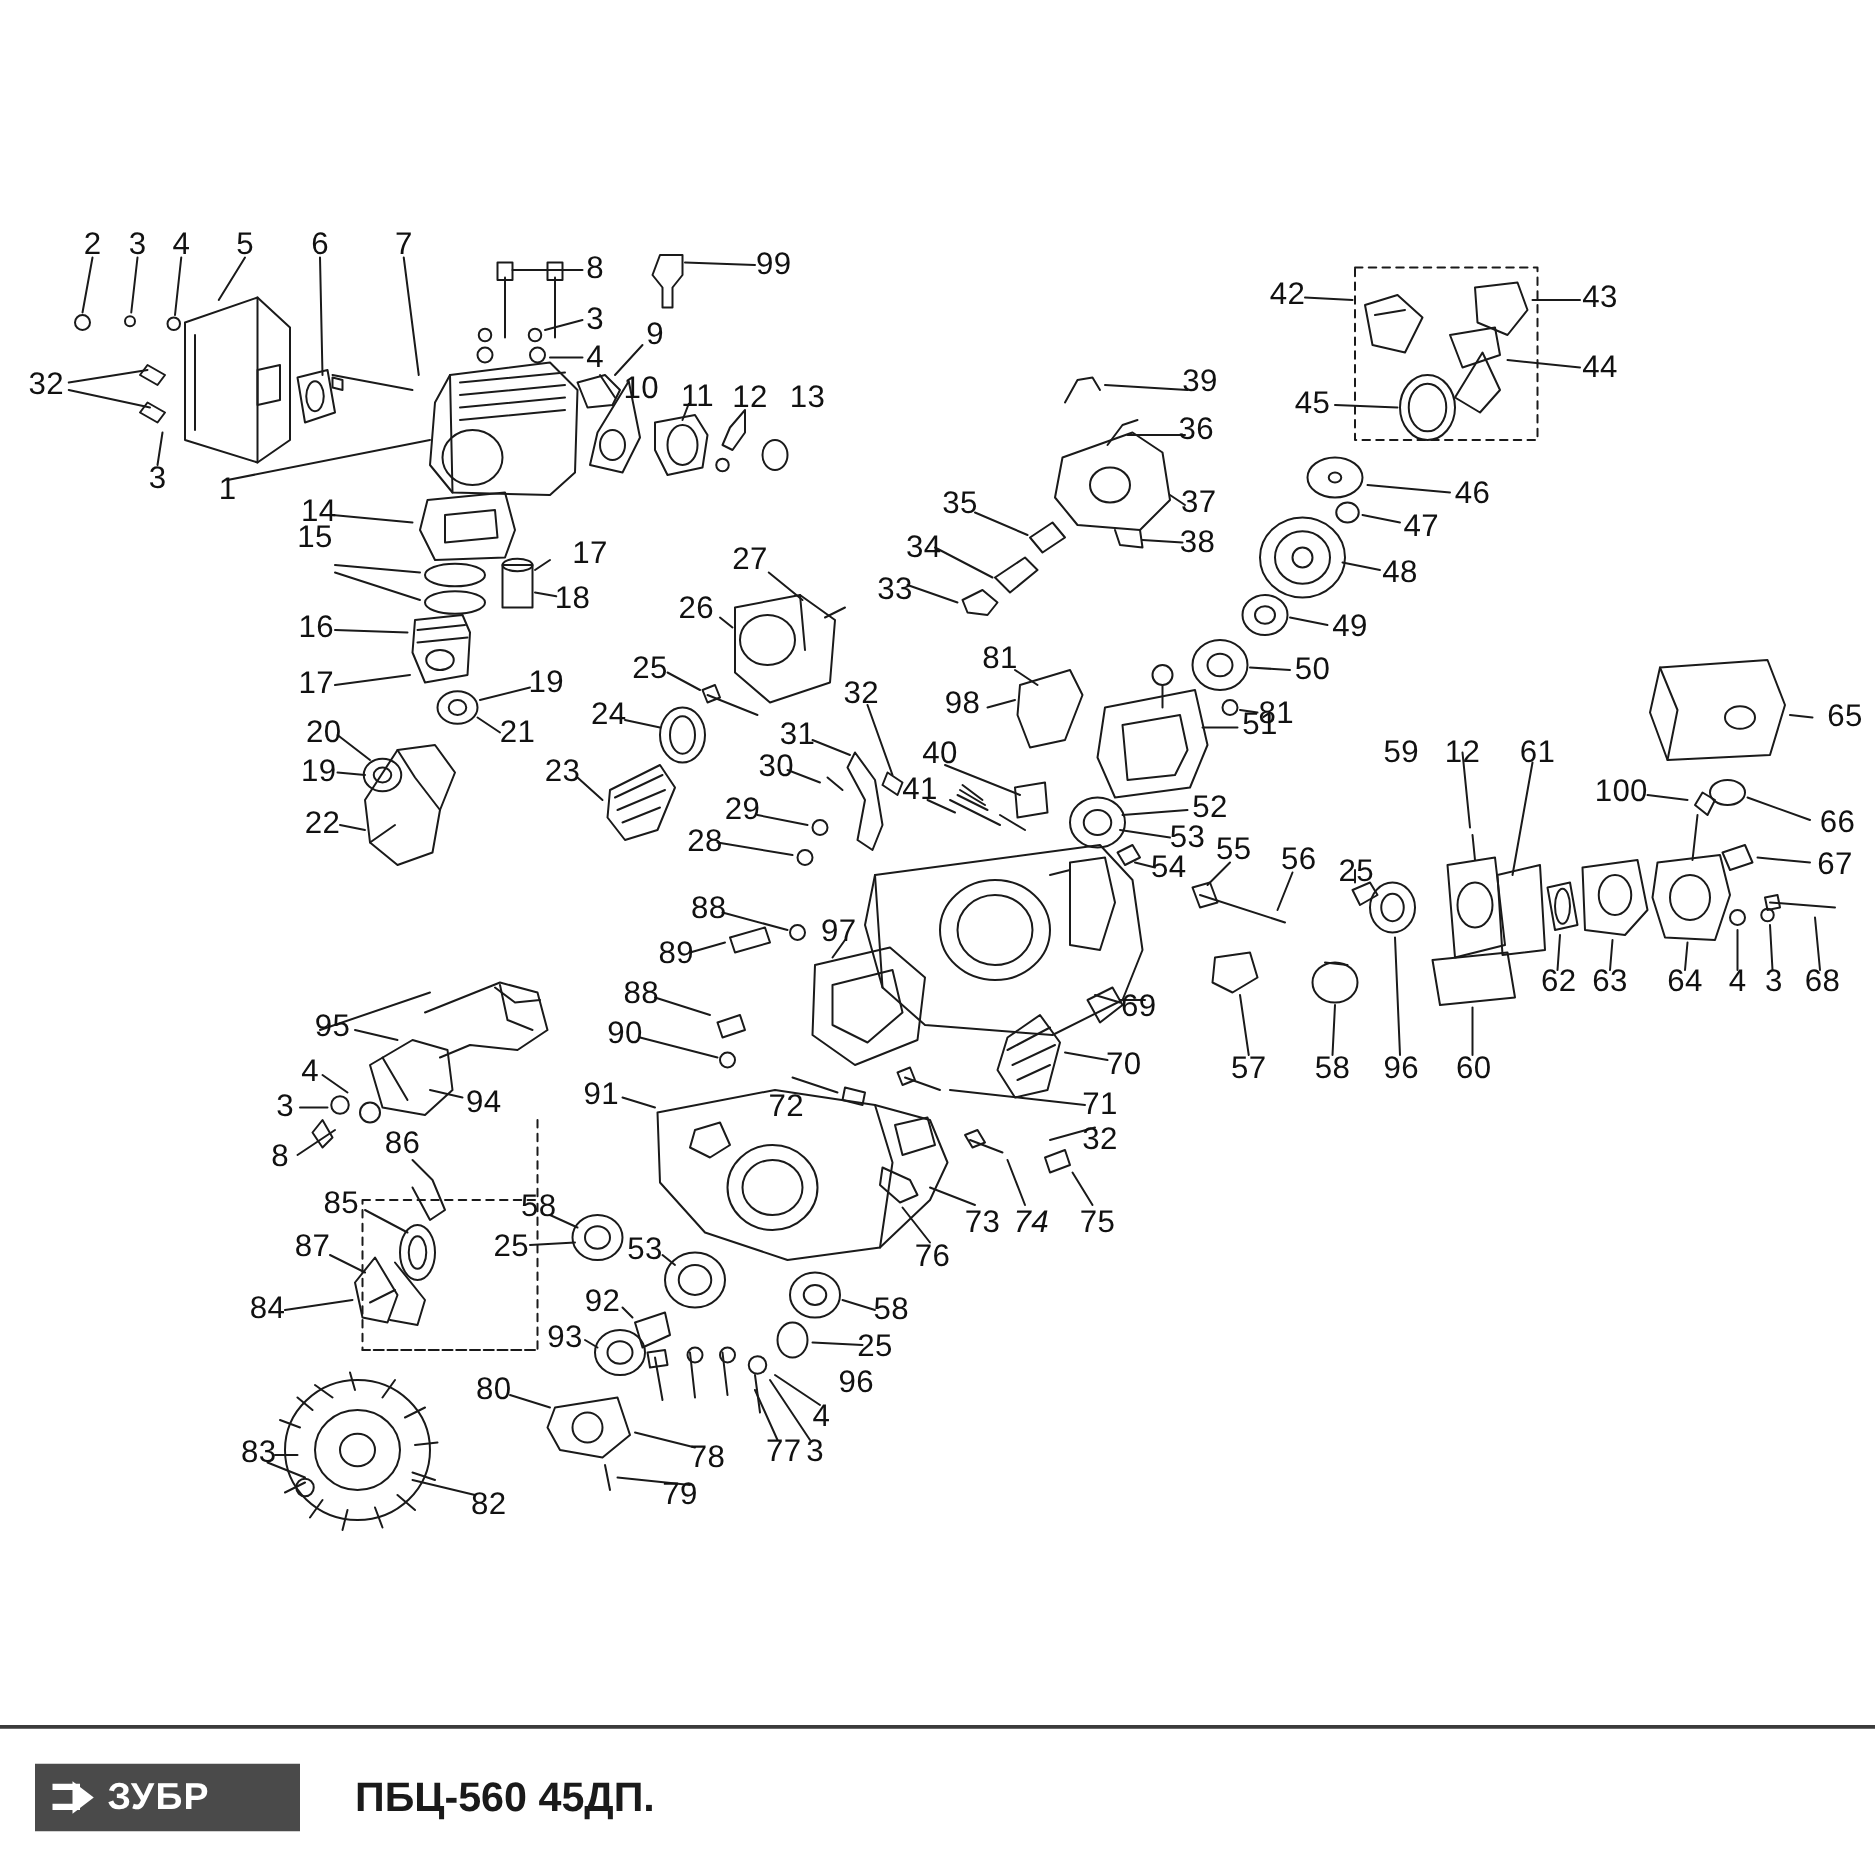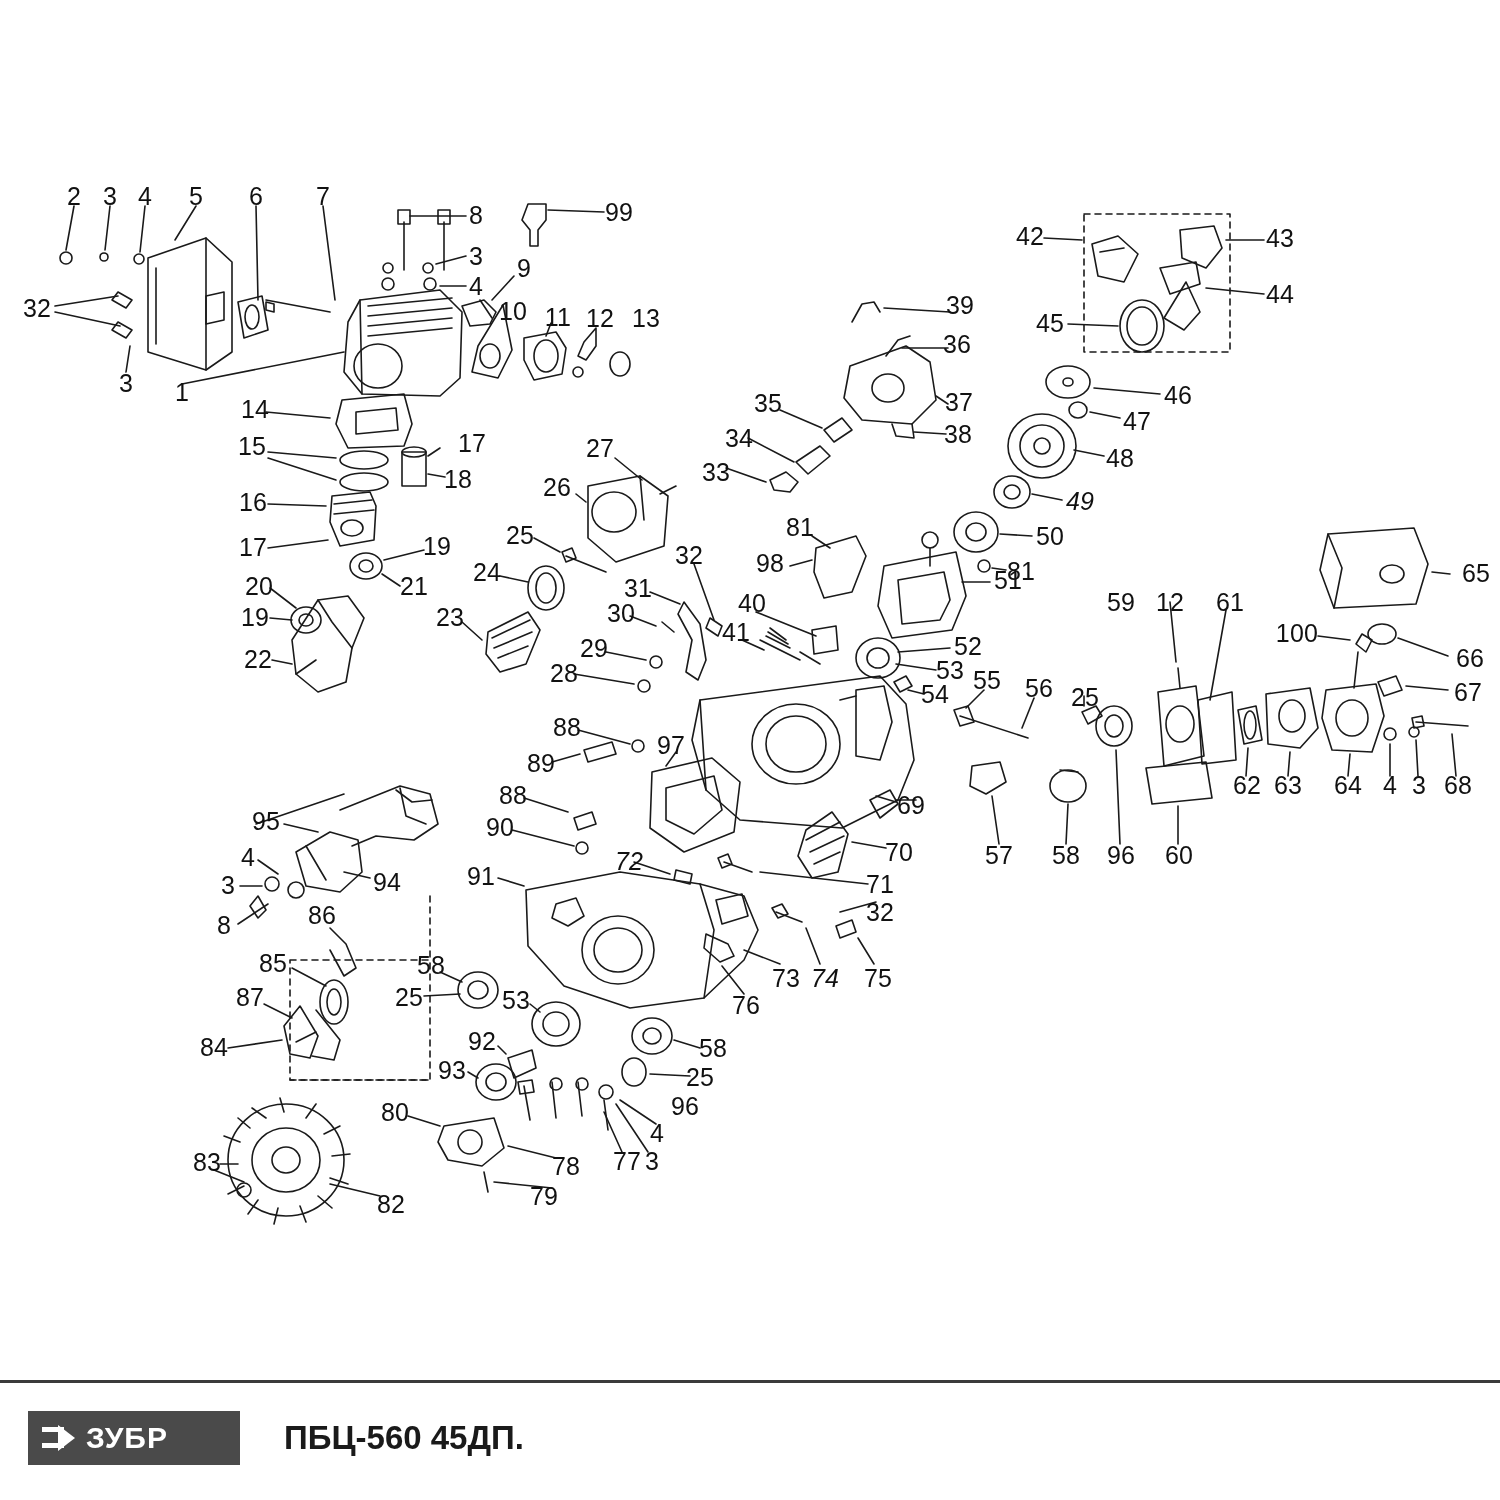--- a/index.html
+++ b/index.html
@@ -549,28 +549,28 @@
       <div class="callout" style="left: 126px; top: 383px;">3</div>
       <div class="callout" style="left: 182px; top: 392px;">1</div>
       <div class="callout" style="left: 768px; top: 403px;">35</div>
       <div class="callout" style="left: 959px; top: 402px;">37</div>
       <div class="callout" style="left: 1178px; top: 395px;">46</div>
       <div class="callout" style="left: 1137px; top: 421px;">47</div>
       <div class="callout" style="left: 739px; top: 438px;">34</div>
       <div class="callout" style="left: 958px; top: 434px;">38</div>
       <div class="callout" style="left: 255px; top: 409px;">14</div>
       <div class="callout" style="left: 472px; top: 443px;">17</div>
-      <div class="callout" style="left: 252px; top: 446px;">15</div>
+      <div class="callout" style="left: 252px; top: 430px;">15</div>
       <div class="callout" style="left: 716px; top: 472px;">33</div>
       <div class="callout" style="left: 1120px; top: 458px;">48</div>
       <div class="callout" style="left: 458px; top: 479px;">18</div>
       <div class="callout" style="left: 253px; top: 502px;">16</div>
       <div class="callout" style="left: 600px; top: 448px;">27</div>
       <div class="callout" style="left: 557px; top: 487px;">26</div>
-      <div class="callout" style="left: 1080px; top: 501px; font-style: italic;">49</div>
+      <div class="callout" style="left: 1080px; top: 501px;">49</div>
       <div class="callout" style="left: 253px; top: 547px;">17</div>
       <div class="callout" style="left: 437px; top: 546px;">19</div>
       <div class="callout" style="left: 520px; top: 535px;">25</div>
       <div class="callout" style="left: 1050px; top: 536px;">50</div>
       <div class="callout" style="left: 800px; top: 527px;">81</div>
       <div class="callout" style="left: 1021px; top: 571px;">81</div>
       <div class="callout" style="left: 259px; top: 586px;">20</div>
       <div class="callout" style="left: 414px; top: 586px;">21</div>
       <div class="callout" style="left: 487px; top: 572px;">24</div>
       <div class="callout" style="left: 770px; top: 563px;">98</div>
@@ -609,21 +609,21 @@
       <div class="callout" style="left: 541px; top: 763px;">89</div>
       <div class="callout" style="left: 513px; top: 795px;">88</div>
       <div class="callout" style="left: 911px; top: 805px;">69</div>
       <div class="callout" style="left: 266px; top: 821px;">95</div>
       <div class="callout" style="left: 500px; top: 827px;">90</div>
       <div class="callout" style="left: 999px; top: 855px;">57</div>
       <div class="callout" style="left: 1066px; top: 855px;">58</div>
       <div class="callout" style="left: 1121px; top: 855px;">96</div>
       <div class="callout" style="left: 1179px; top: 855px;">60</div>
       <div class="callout" style="left: 248px; top: 857px;">4</div>
-      <div class="callout" style="left: 629px; top: 861px; font-style: italic;">72</div>
+      <div class="callout" style="left: 629px; top: 885px;">72</div>
       <div class="callout" style="left: 899px; top: 852px;">70</div>
       <div class="callout" style="left: 228px; top: 885px;">3</div>
       <div class="callout" style="left: 387px; top: 882px;">94</div>
       <div class="callout" style="left: 481px; top: 876px;">91</div>
       <div class="callout" style="left: 880px; top: 884px;">71</div>
       <div class="callout" style="left: 224px; top: 925px;">8</div>
       <div class="callout" style="left: 322px; top: 915px;">86</div>
       <div class="callout" style="left: 880px; top: 912px;">32</div>
       <div class="callout" style="left: 431px; top: 965px;">58</div>
       <div class="callout" style="left: 273px; top: 963px;">85</div>

